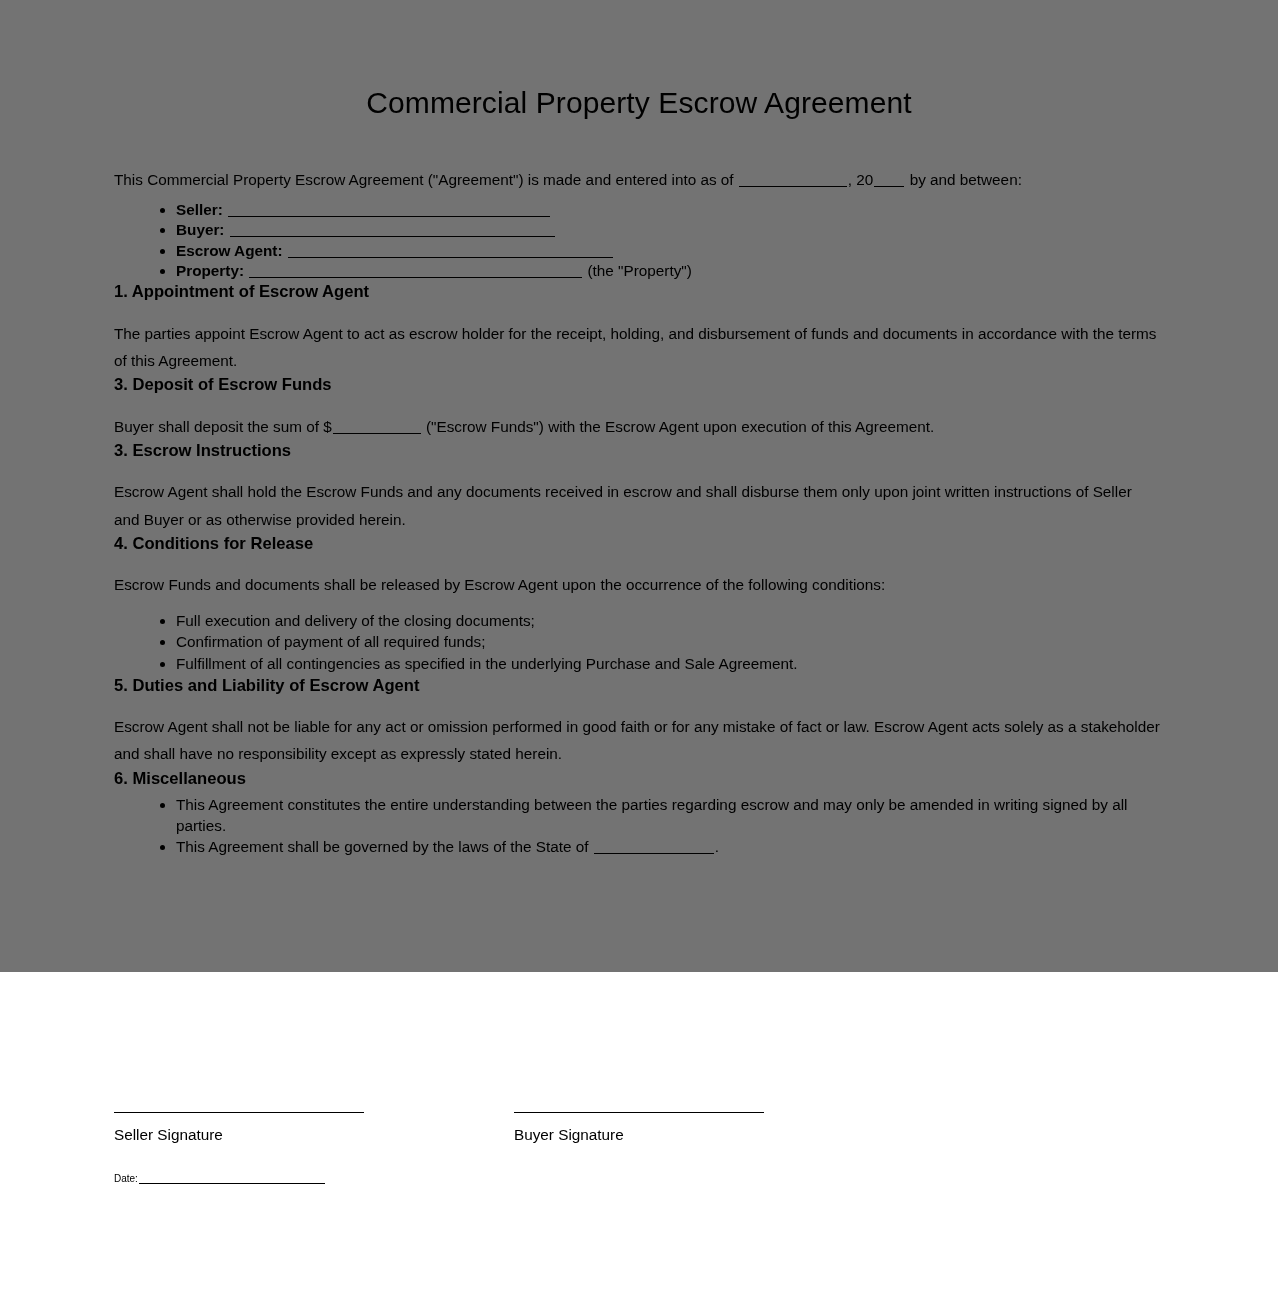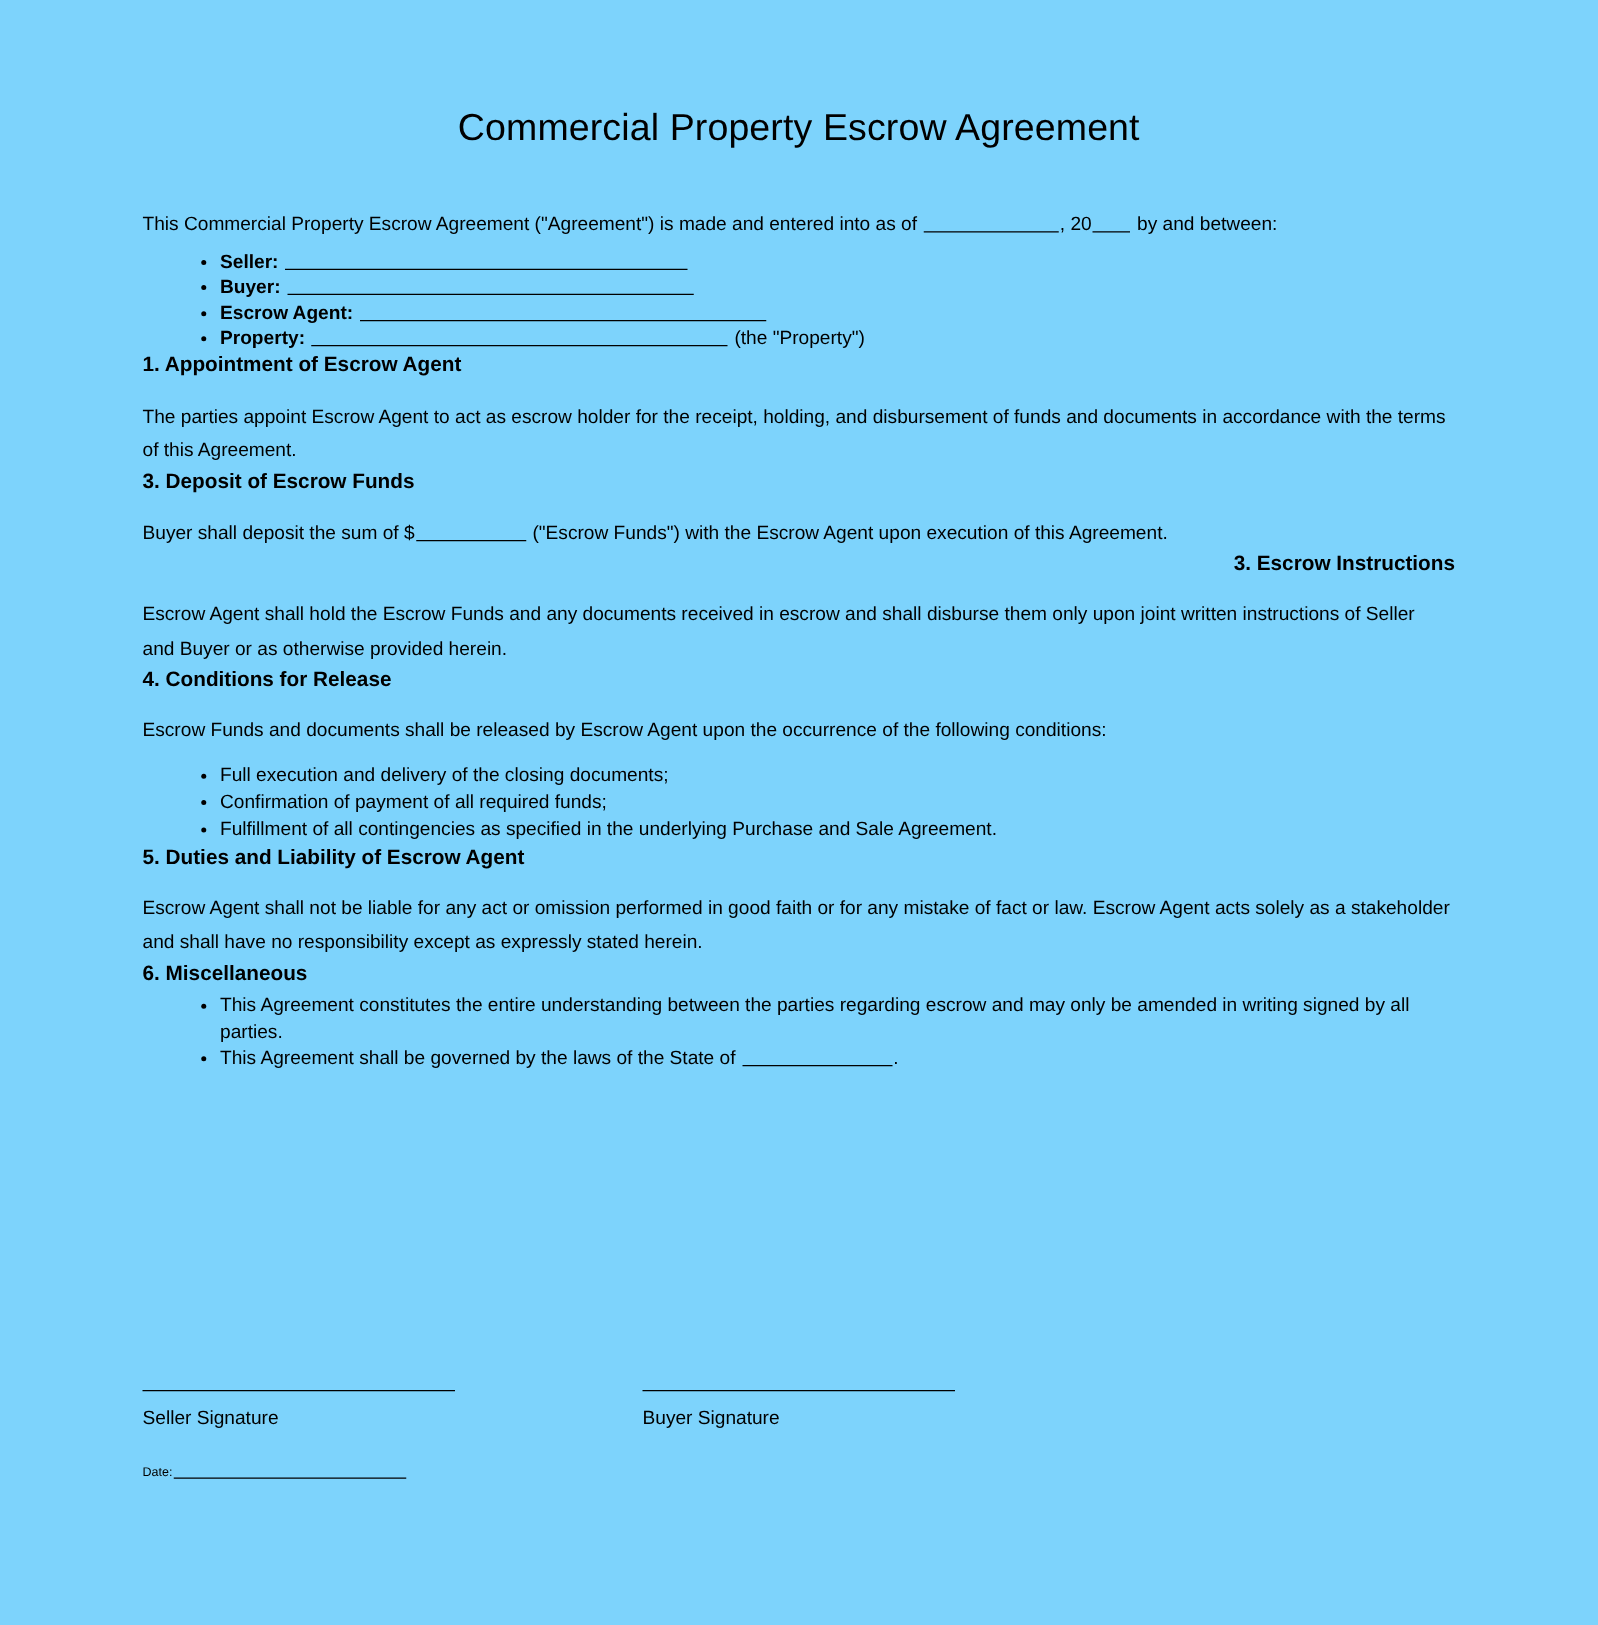--- a/index.html
+++ b/index.html
@@ -11,22 +11,22 @@
   body {
     width: 1278px;
     height: 1300px;
     font-family: "Liberation Sans", sans-serif;
     color: #000000;
     -webkit-font-smoothing: antialiased;
   }
   .page {
     position: relative;
     width: 1278px;
-    height: 1300px;
-    background: #7dd3fc;
+    height: 972px;
+    background: #737373;
     box-sizing: border-box;
     padding: 0 114px;
   }
   .doc-title {
     margin: 0;
     padding-top: 86px;
     text-align: center;
     font-size: 30px;
     font-weight: 400;
     line-height: 1.15;
@@ -55,21 +55,21 @@
   }
   h2.section-heading {
     font-size: 16.6px;
     font-weight: bold;
     margin: 0;
     padding: 0;
     line-height: 1.3;
   }
   .s-1  { padding-top: 37px; }
   .s-2  { padding-top: 44px; }
-  .s-3  { padding-top: 44px; text-align: right; }
+  .s-3  { padding-top: 44px; }
   .s-4  { padding-top: 44px; }
   .s-5  { padding-top: 44px; }
   .s-6  { padding-top: 44px; }
 
   p.body-text {
     margin: 0;
     padding-top: 17px;
     font-size: 15.3px;
     line-height: 1.78;
     max-width: 1050px;

